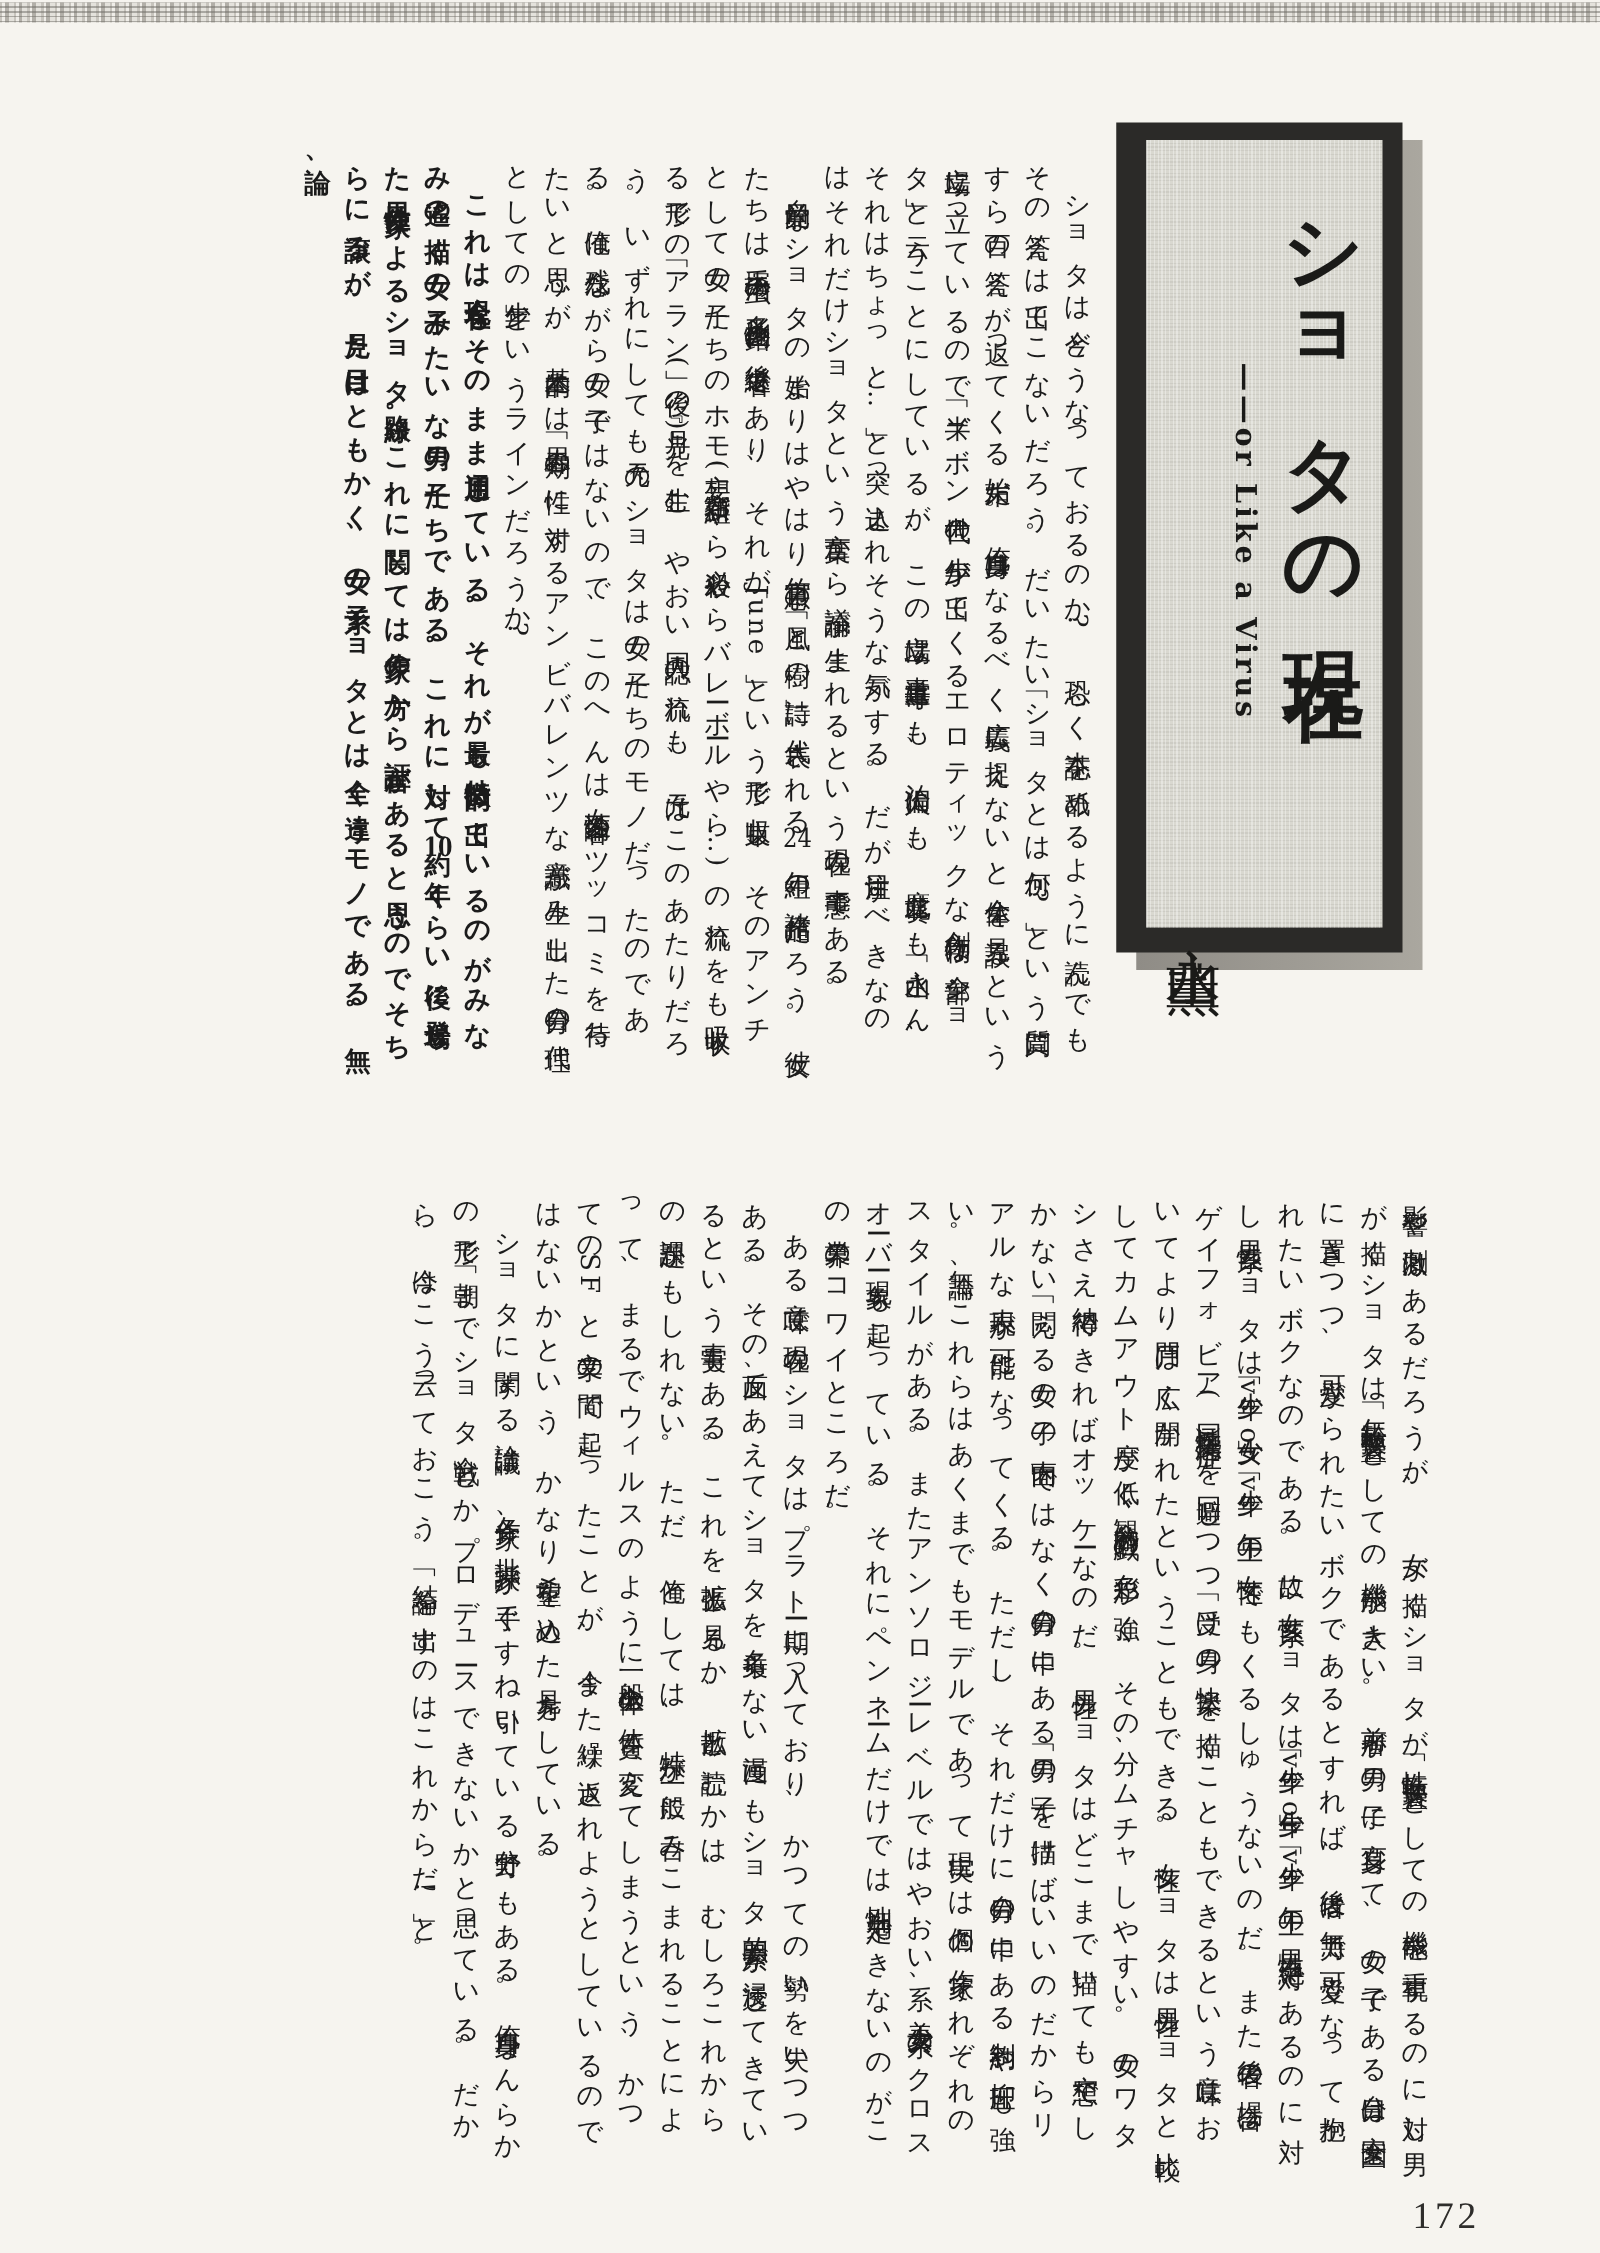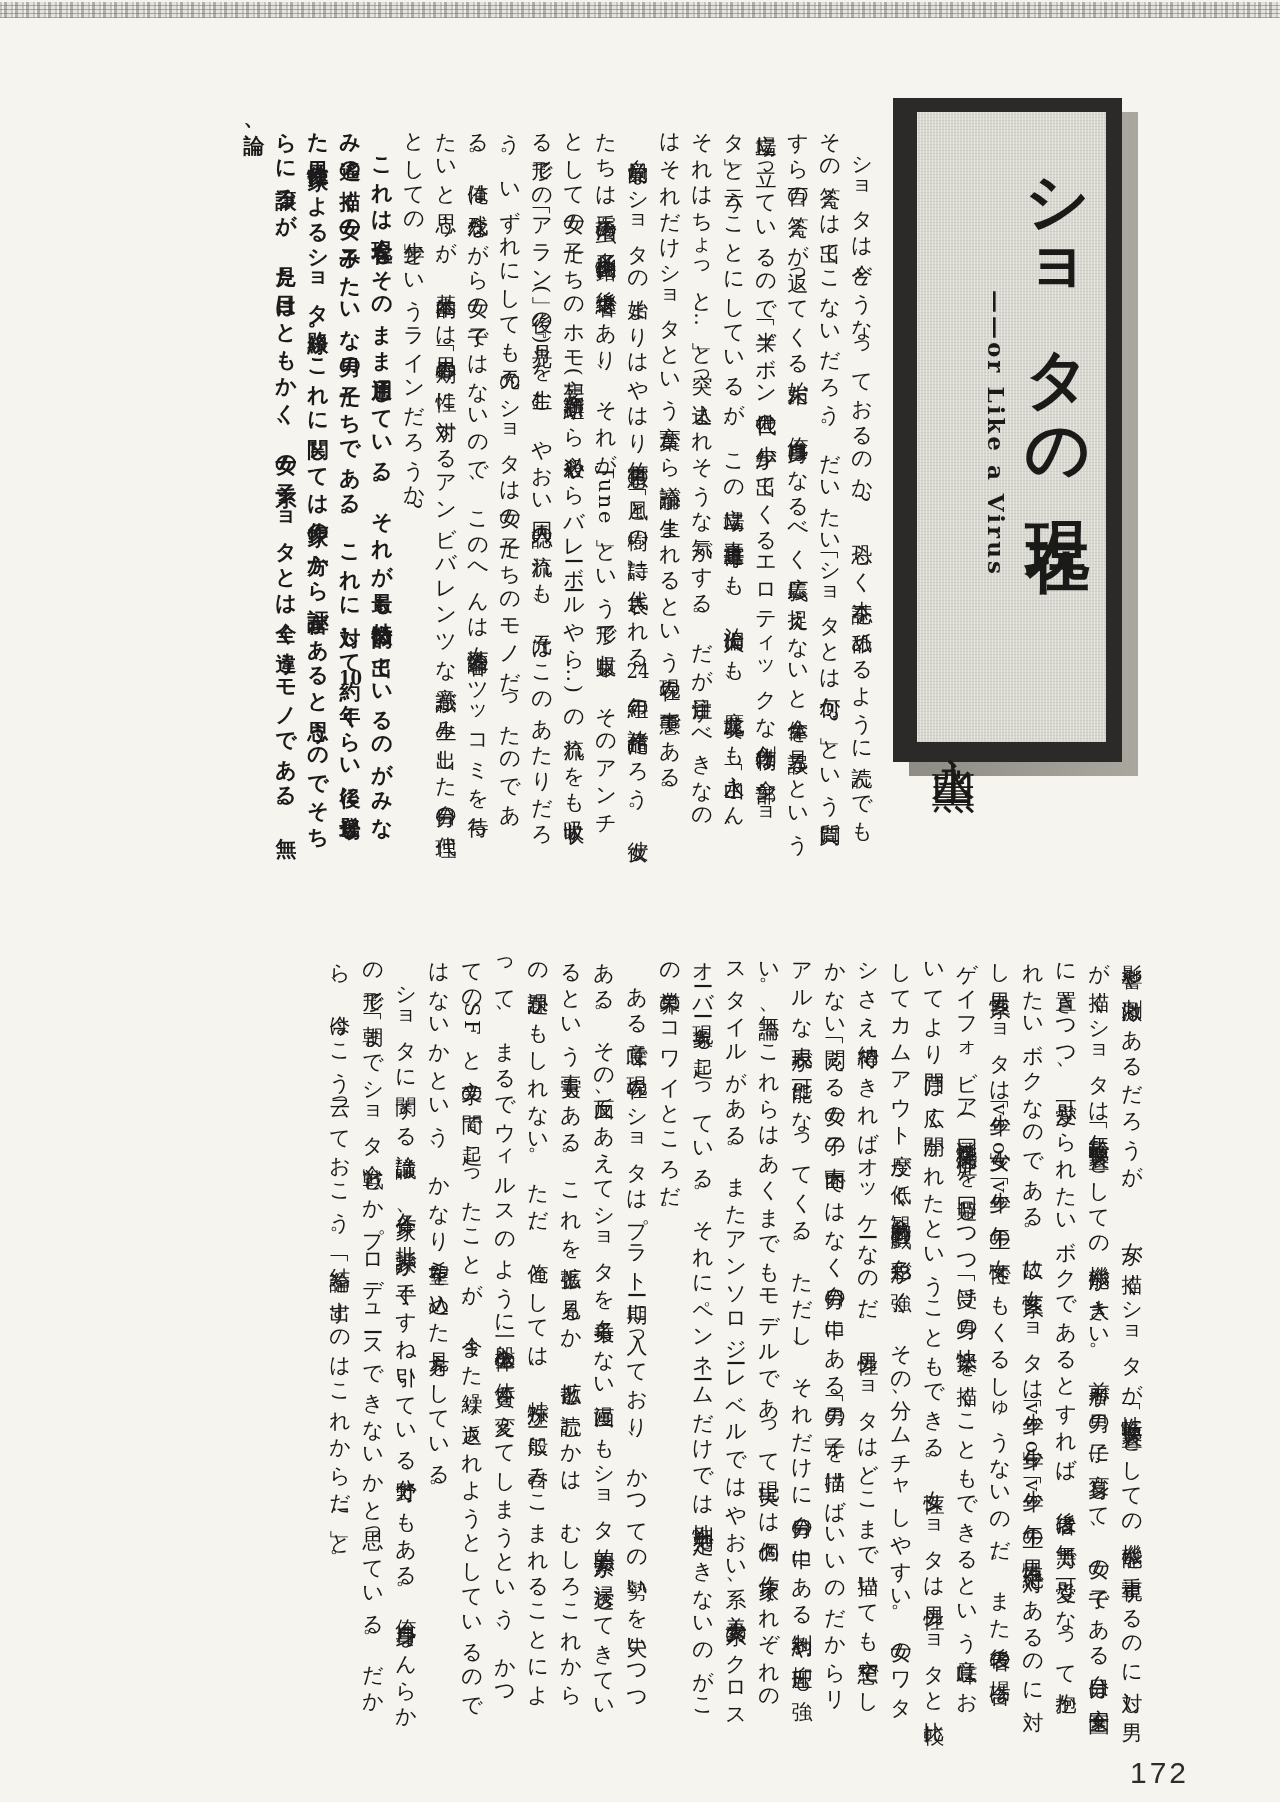--- a/index.html
+++ b/index.html
@@ -75,21 +75,21 @@
   }
   #article-author {
     position:absolute; left:8px; bottom:2px;
     font-size:44px; letter-spacing:6px;
     color:#1a1a18;
   }
 
   
   #page-number {
     position:absolute; left:1130px; top:1756px;
-    font-family:Liberation Sans, sans-serif;
+    font-family:Liberation Serif, serif;
     font-size:30px; letter-spacing:3px; color:#2e2d2b;
   }
 </style>
 </head>
 <body>
 
 <div id="page">
 
   <div id="top-border"></div>
 

